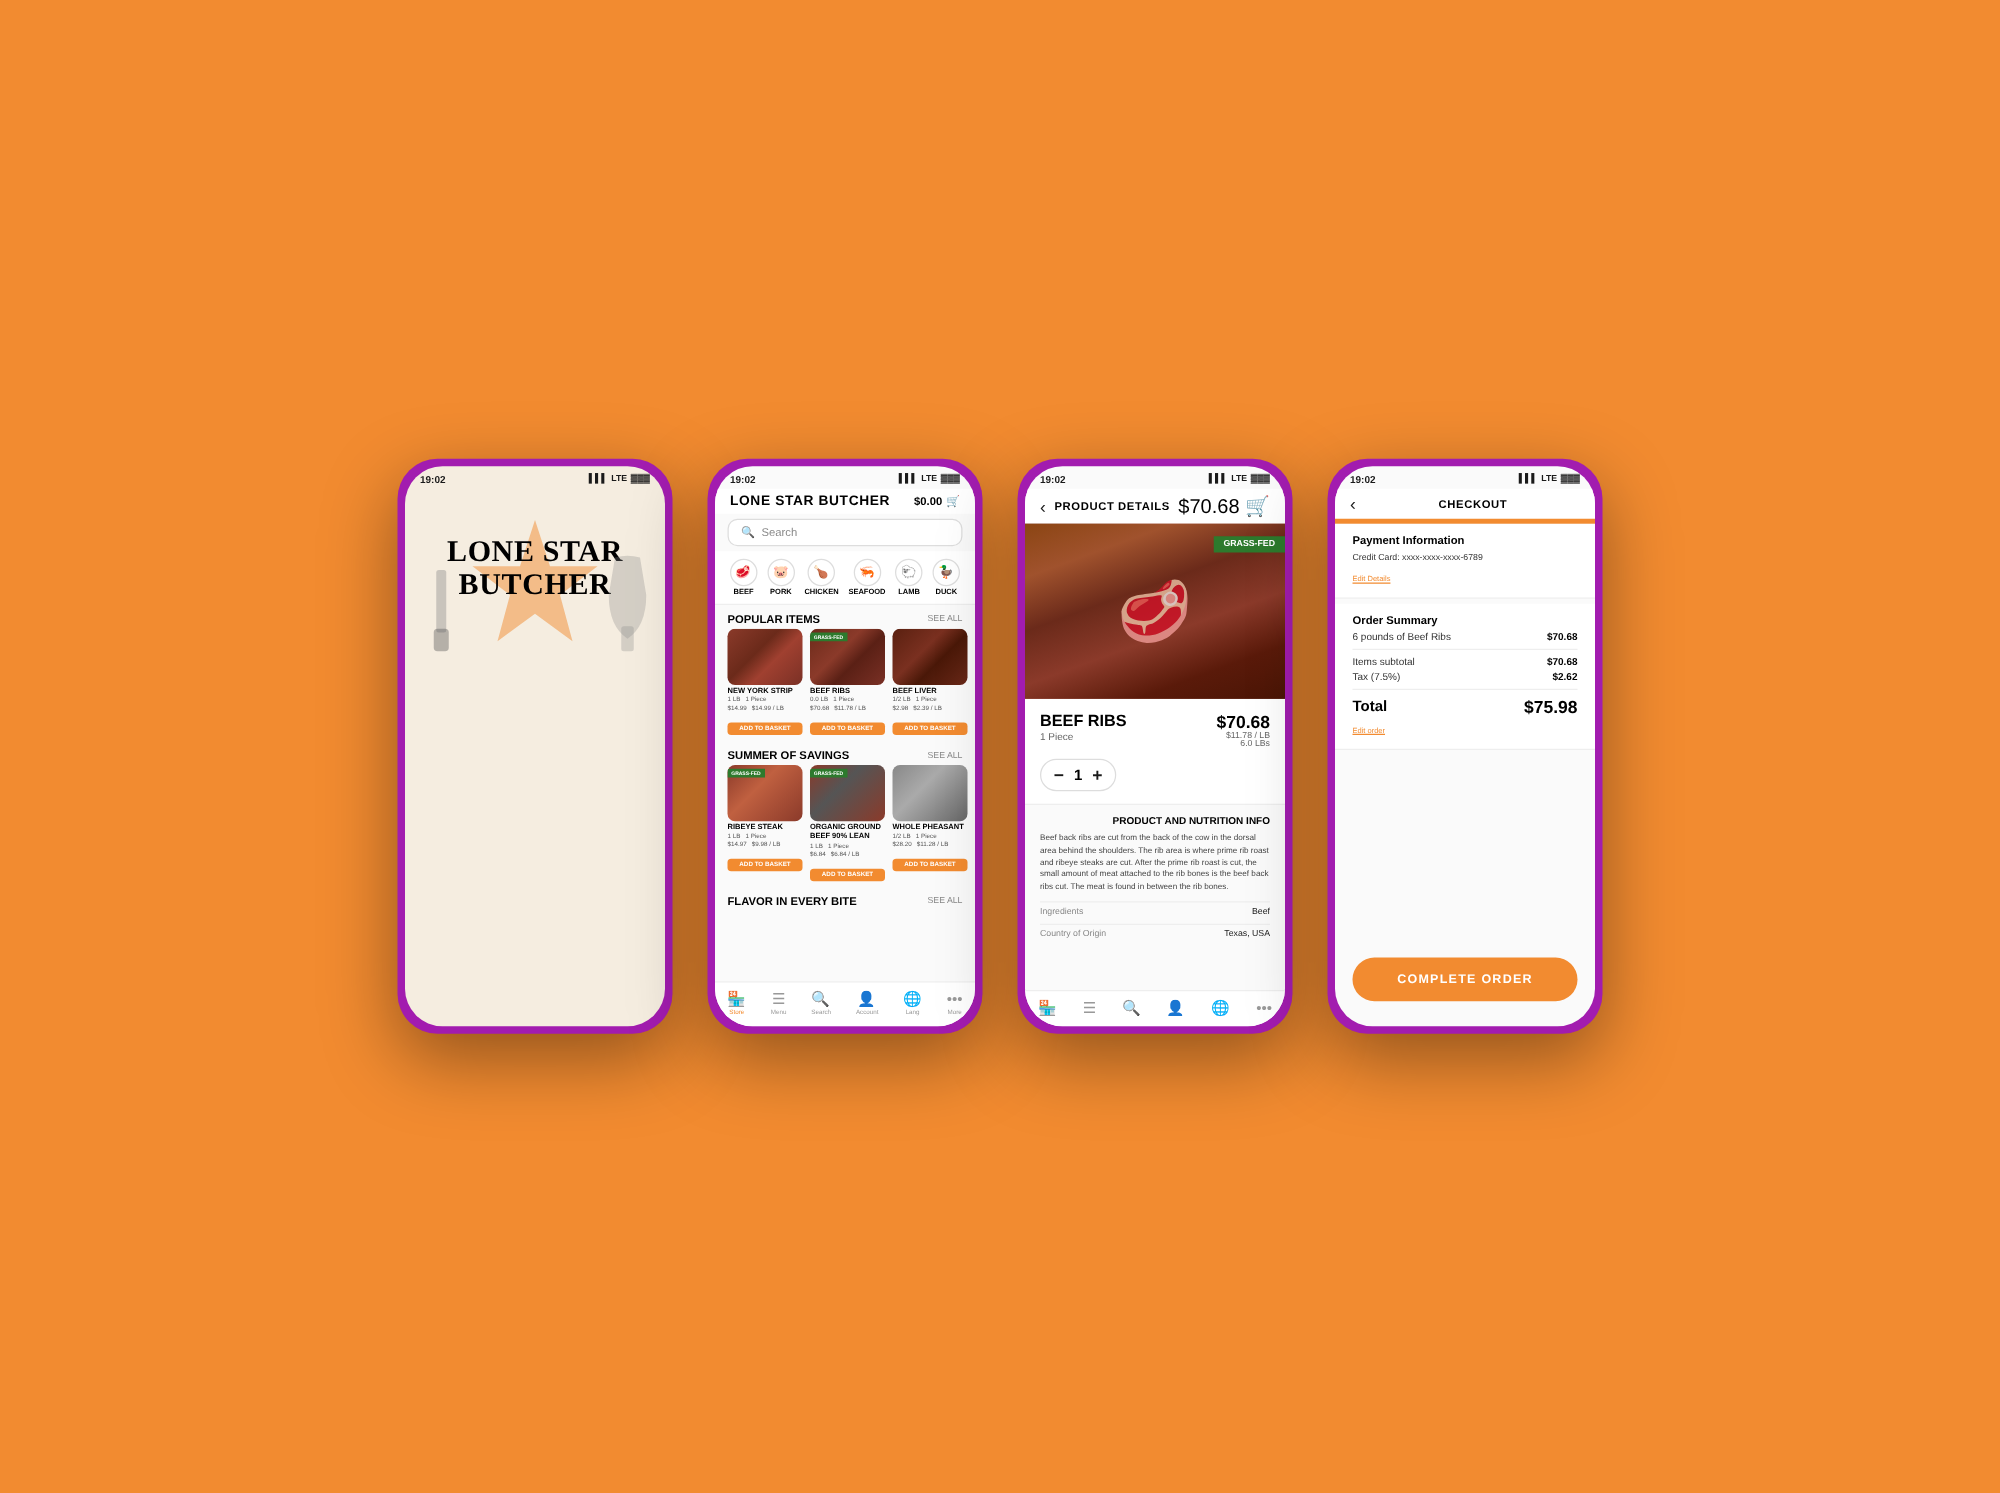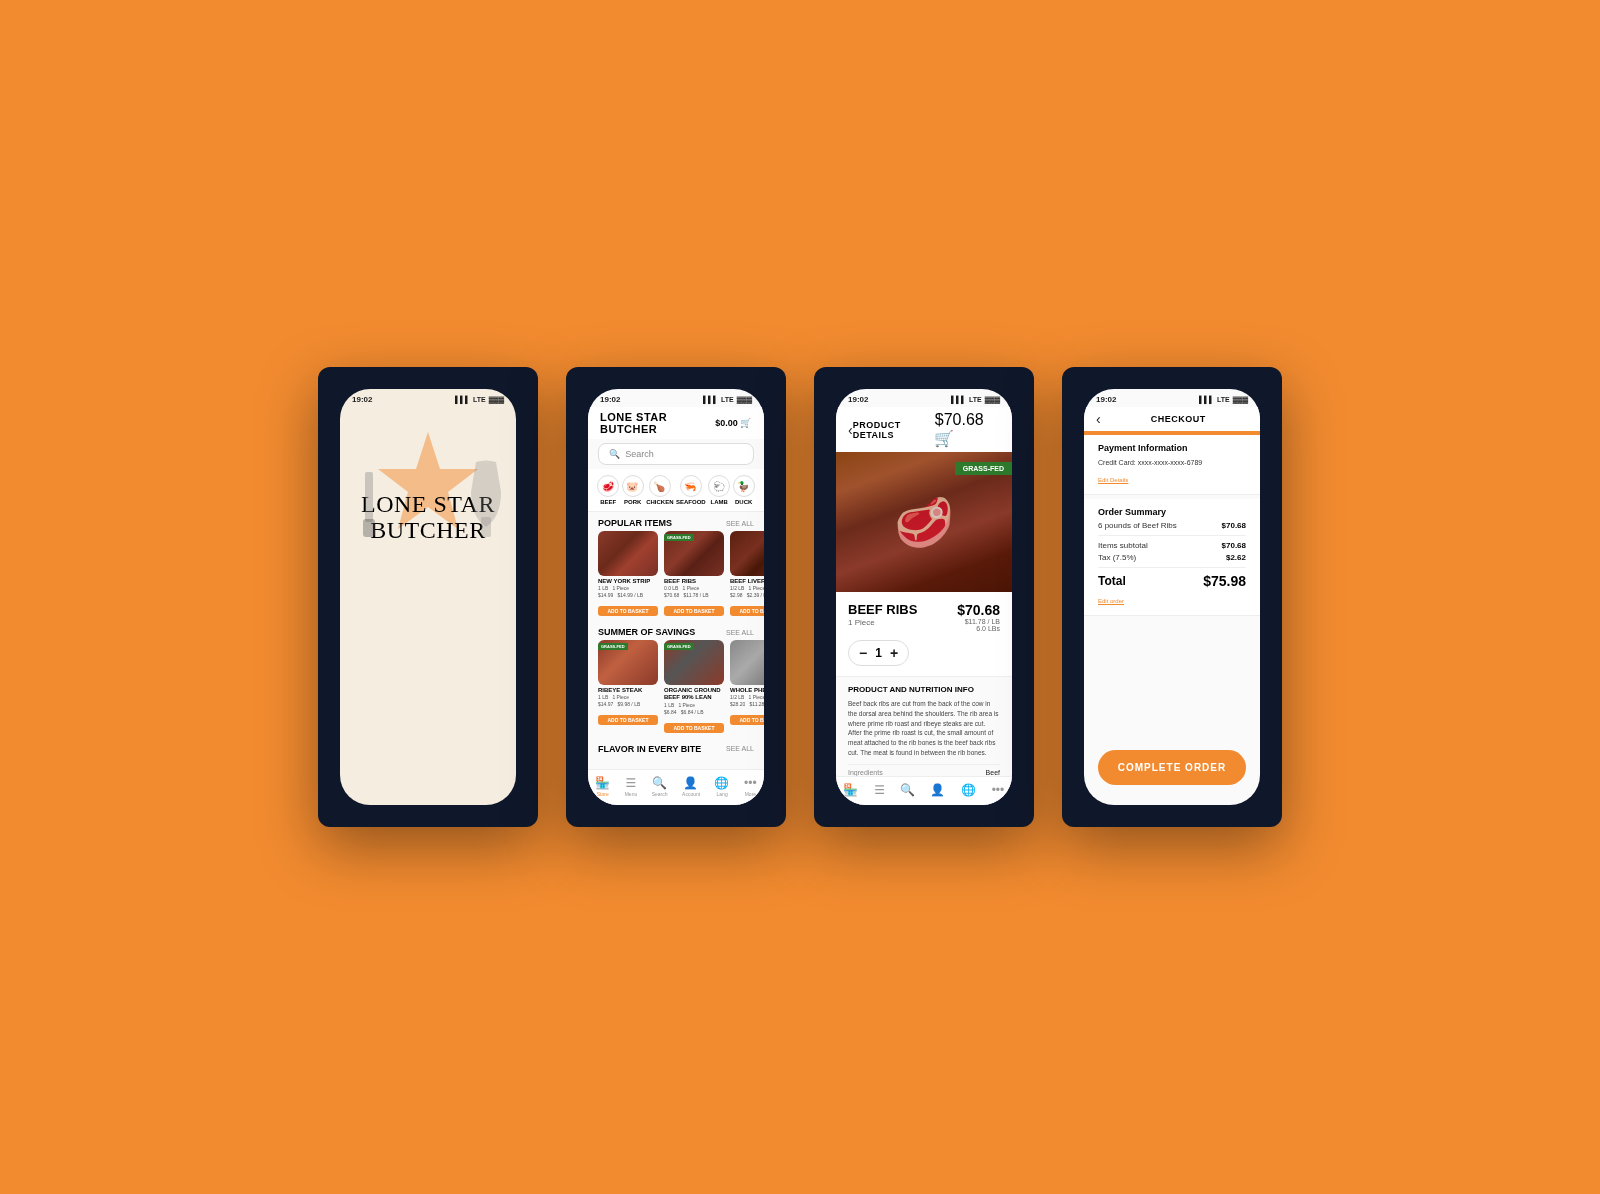--- a/index.html
+++ b/index.html
@@ -15,23 +15,23 @@
     }
     .phones-container {
       display: flex;
       align-items: center;
       justify-content: center;
       gap: 28px;
     }
     .phone {
       width: 220px;
       height: 460px;
-      background: #0f172a;
-      border-radius: 12px;
-      padding: 22px;
+      background: #a21caf;
+      border-radius: 32px;
+      padding: 6px;
       box-shadow: 0 20px 60px rgba(0,0,0,0.4);
       position: relative;
     }
     .phone-inner {
       width: 100%;
       height: 100%;
       border-radius: 30px;
       overflow: hidden;
       position: relative;
     }
@@ -63,28 +63,28 @@
     .phone1 .star-bg {
       position: absolute;
       left: 50%;
       transform: translateX(-50%);
       top: 20px;
       width: 120px;
       height: 120px;
     }
     .phone1 .app-title {
       font-size: 24px;
-      font-weight: 400;
+      font-weight: 700;
       text-align: center;
       line-height: 1.1;
       text-transform: uppercase;
       font-family: Georgia, serif;
       position: relative;
       z-index: 2;
-      margin-top: 74px;
+      margin-top: 28px;
       letter-spacing: 0.5px;
     }
     .phone1 .login-section {
       padding: 15px 20px 10px;
       display: flex;
       flex-direction: column;
       align-items: center;
       gap: 8px;
     }
     .btn-login {
@@ -361,21 +361,21 @@
     }
     .qty-val { font-size: 12px; font-weight: 700; }
     .product-info-section {
       padding: 8px 12px;
       border-top: 1px solid #eee;
     }
     .product-info-title {
       font-size: 8px;
       font-weight: 900;
       text-transform: uppercase;
-      text-align: left;
+      text-align: right;
       margin-bottom: 5px;
     }
     .product-desc {
       font-size: 6.5px;
       color: #444;
       line-height: 1.5;
     }
     .product-meta {
       display: flex;
       justify-content: space-between;

